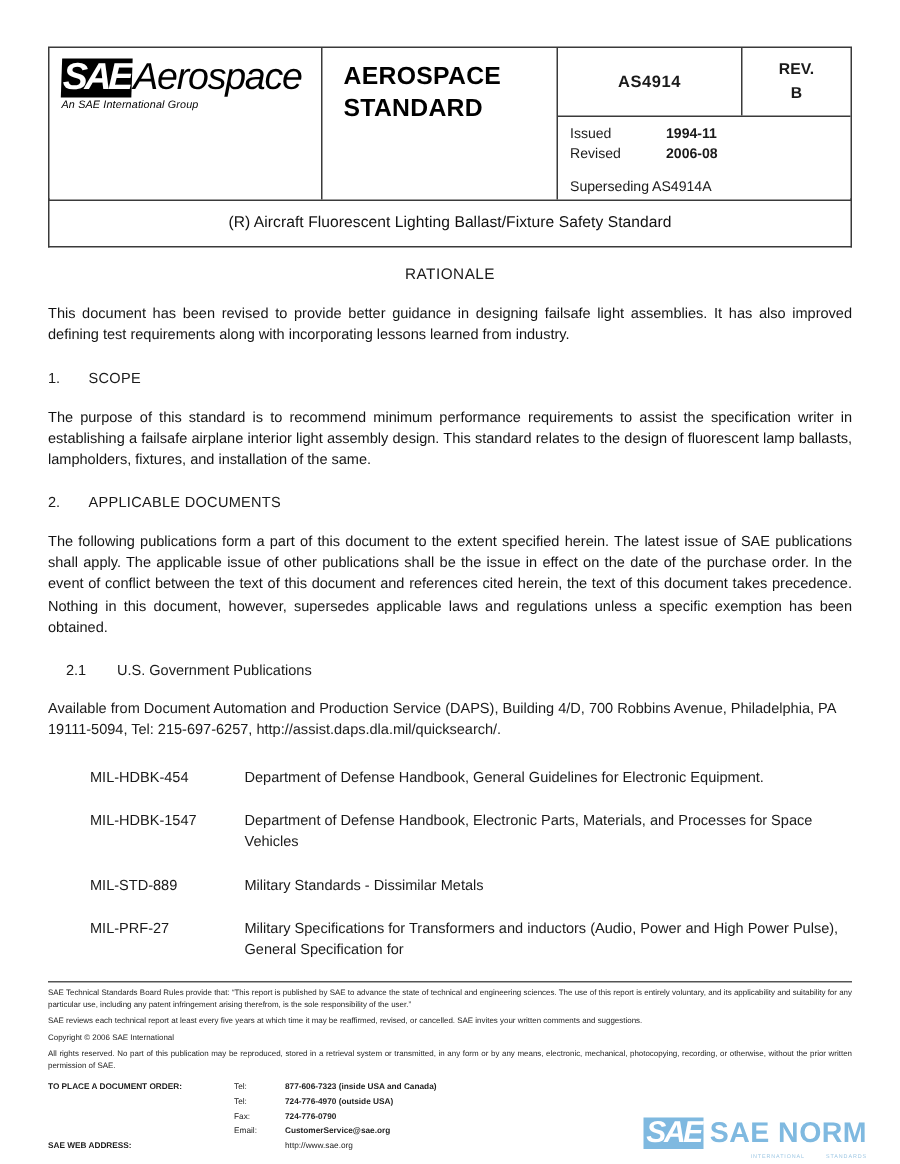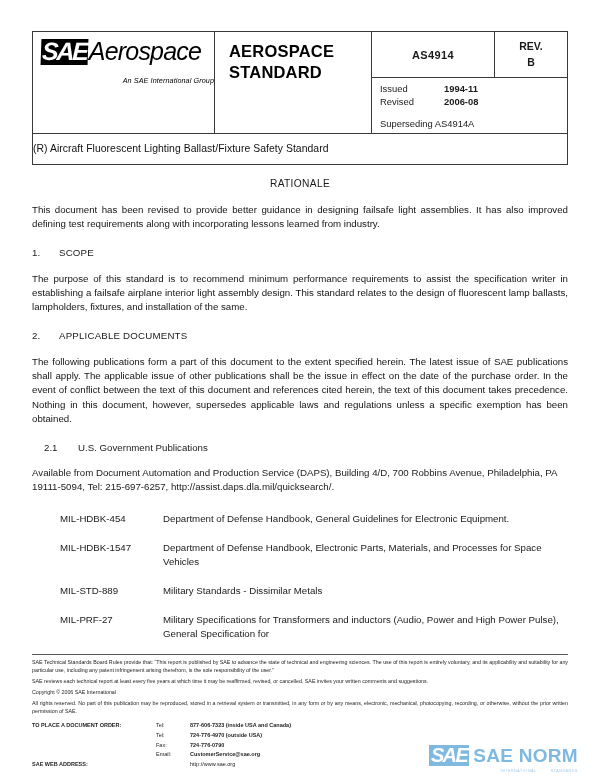--- a/index.html
+++ b/index.html
@@ -83,23 +83,22 @@
     color: #000;
     letter-spacing: -0.8px;
     margin-left: 1px;
     line-height: 1;
   }
   .sae-sub {
     font-family: "Liberation Sans", sans-serif;
     font-style: italic;
     font-size: 7.2px;
     color: #000;
-    margin-top: 12px;
+    margin-top: 1px;
     letter-spacing: 0.1px;
-    text-align: right;
   }
 
   .doc-kind {
     font-size: 16.5px;
     font-weight: bold;
     letter-spacing: 0.2px;
     line-height: 1.28;
     color: #000;
   }
 
@@ -150,20 +149,21 @@
     position: absolute;
     left: 32px;
     top: 132px;
     width: 536px;
     height: 33px;
     border: 1.4px solid #3a3a3a;
     border-top: none;
     box-sizing: border-box;
     display: flex;
     align-items: center;
+    justify-content: center;
   }
   .title-box .doc-title {
     font-size: 10.4px;
     color: #111;
     letter-spacing: 0.05px;
   }
 
   
   .body-area {
     position: absolute;

